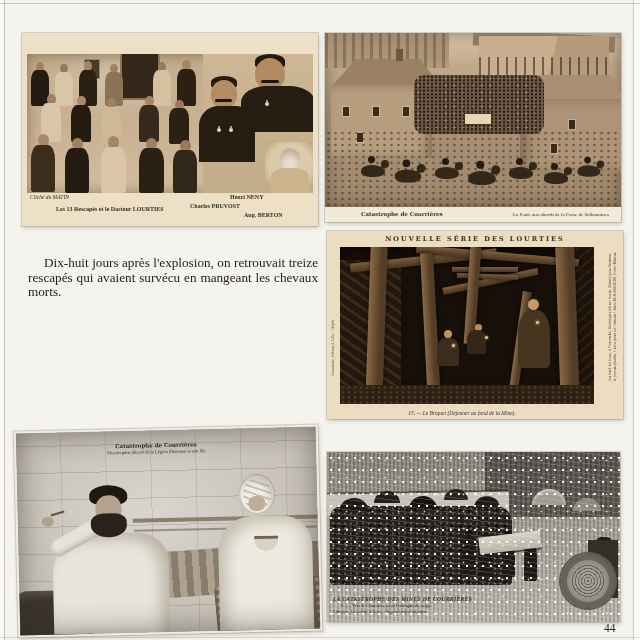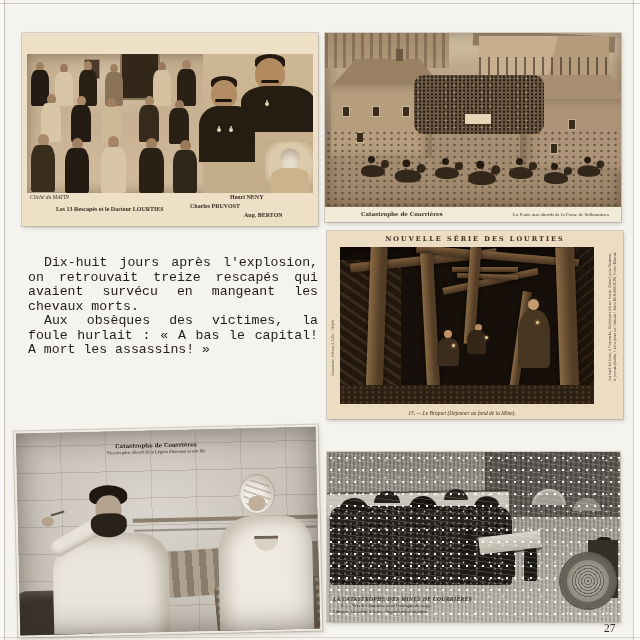--- a/index.html
+++ b/index.html
@@ -81,21 +81,21 @@
      background-size:7px 6px;}
   .horse{position:absolute;width:24px;height:12px;border-radius:45% 55% 40% 40%;background:#33271a;}
   .horse::before{content:"";position:absolute;right:-4px;top:-5px;width:8px;height:8px;border-radius:50% 50% 50% 0;background:#33271a;}
   .horse::after{content:"";position:absolute;left:30%;top:-9px;width:7px;height:7px;border-radius:50%;background:#241a10;}
   .crowd-caps{position:absolute;left:0;right:0;bottom:0;height:15px;background:#f2ead8;}
   .ccl{position:absolute;left:36px;top:4px;font-family:"DejaVu Serif",serif;font-weight:bold;font-size:5.5px;color:#3a3024;}
   .ccr{position:absolute;right:12px;top:5px;font-size:5px;color:#3a3024;}
 
   
   .textblock{position:absolute;left:28px;top:256px;width:290px;font-size:13.2px;line-height:14.5px;
-     text-align:justify;color:#211d18;font-family:Liberation Mono, monospace;}
+     text-align:justify;color:#211d18;}
   .textblock p{margin:0;text-indent:16px;}
 
   
   .mine{left:327px;top:231px;width:296px;height:188px;background:#ecdcc1;}
   .mine-title{position:absolute;top:4px;left:0;right:0;text-align:center;font-family:"DejaVu Serif",serif;
      font-weight:bold;font-size:6.5px;letter-spacing:2px;color:#382e23;}
   .mine-photo{position:absolute;left:13px;top:16px;width:254px;height:157px;background:#170f09;overflow:hidden;
      box-shadow:inset 0 0 18px rgba(0,0,0,.8);}
   .coalwall{position:absolute;left:0;top:8%;width:24%;height:92%;background:
      repeating-linear-gradient(35deg, rgba(190,150,100,.14) 0 3px, transparent 3px 9px),#23180e;}
@@ -290,21 +290,20 @@
       <div class="horse" style="left:85%;top:76%;transform:scale(.95)"></div>
     </div>
     <div class="crowd-caps">
       <div class="ccl">Catastrophe de Courrières</div>
       <div class="ccr">La Foule aux abords de la Fosse de Sallaumines</div>
     </div>
   </div>
 
   <div class="textblock">
     <p>Dix-huit jours après l'explosion, on retrouvait treize rescapés qui avaient survécu en mangeant les chevaux morts.</p>
-    <p>Aux obsèques des victimes, la foule hurlait : « A bas le capital! A mort les assassins! »</p>
   </div>
 
   <div class="card mine">
     <div class="mine-title">NOUVELLE SÉRIE DES LOURTIES</div>
     <div class="mine-photo">
       <div class="coalwall"></div>
         <div class="coalwall2"></div>
       <div class="beamh" style="left:4%;top:6%;width:58%;height:9px;transform:rotate(-6deg)"></div>
       <div class="beamh" style="left:30%;top:3%;width:64%;height:8px;transform:rotate(5deg)"></div>
       <div class="beamh" style="left:40%;top:20%;width:38%;height:7px;transform:rotate(-12deg)"></div>
@@ -382,14 +381,14 @@
     <div class="snow"></div>
     <div class="stamp-corner"></div>
     <div class="stamp"></div>
     <div class="fun-caps">
       <div class="f1">LA CATASTROPHE DES MINES DE COURRIÈRES</div>
       <div class="f2">9. — Vers le Cimetière sous l'ouragan de neige.</div>
       <div class="f3">Librairie Alexandre à Lens. - Reproduction interdite.</div>
     </div>
   </div>
 
-  <div class="pagenum">27</div>
+  <div class="pagenum">44</div>
 </div>
 
 </body></html>

